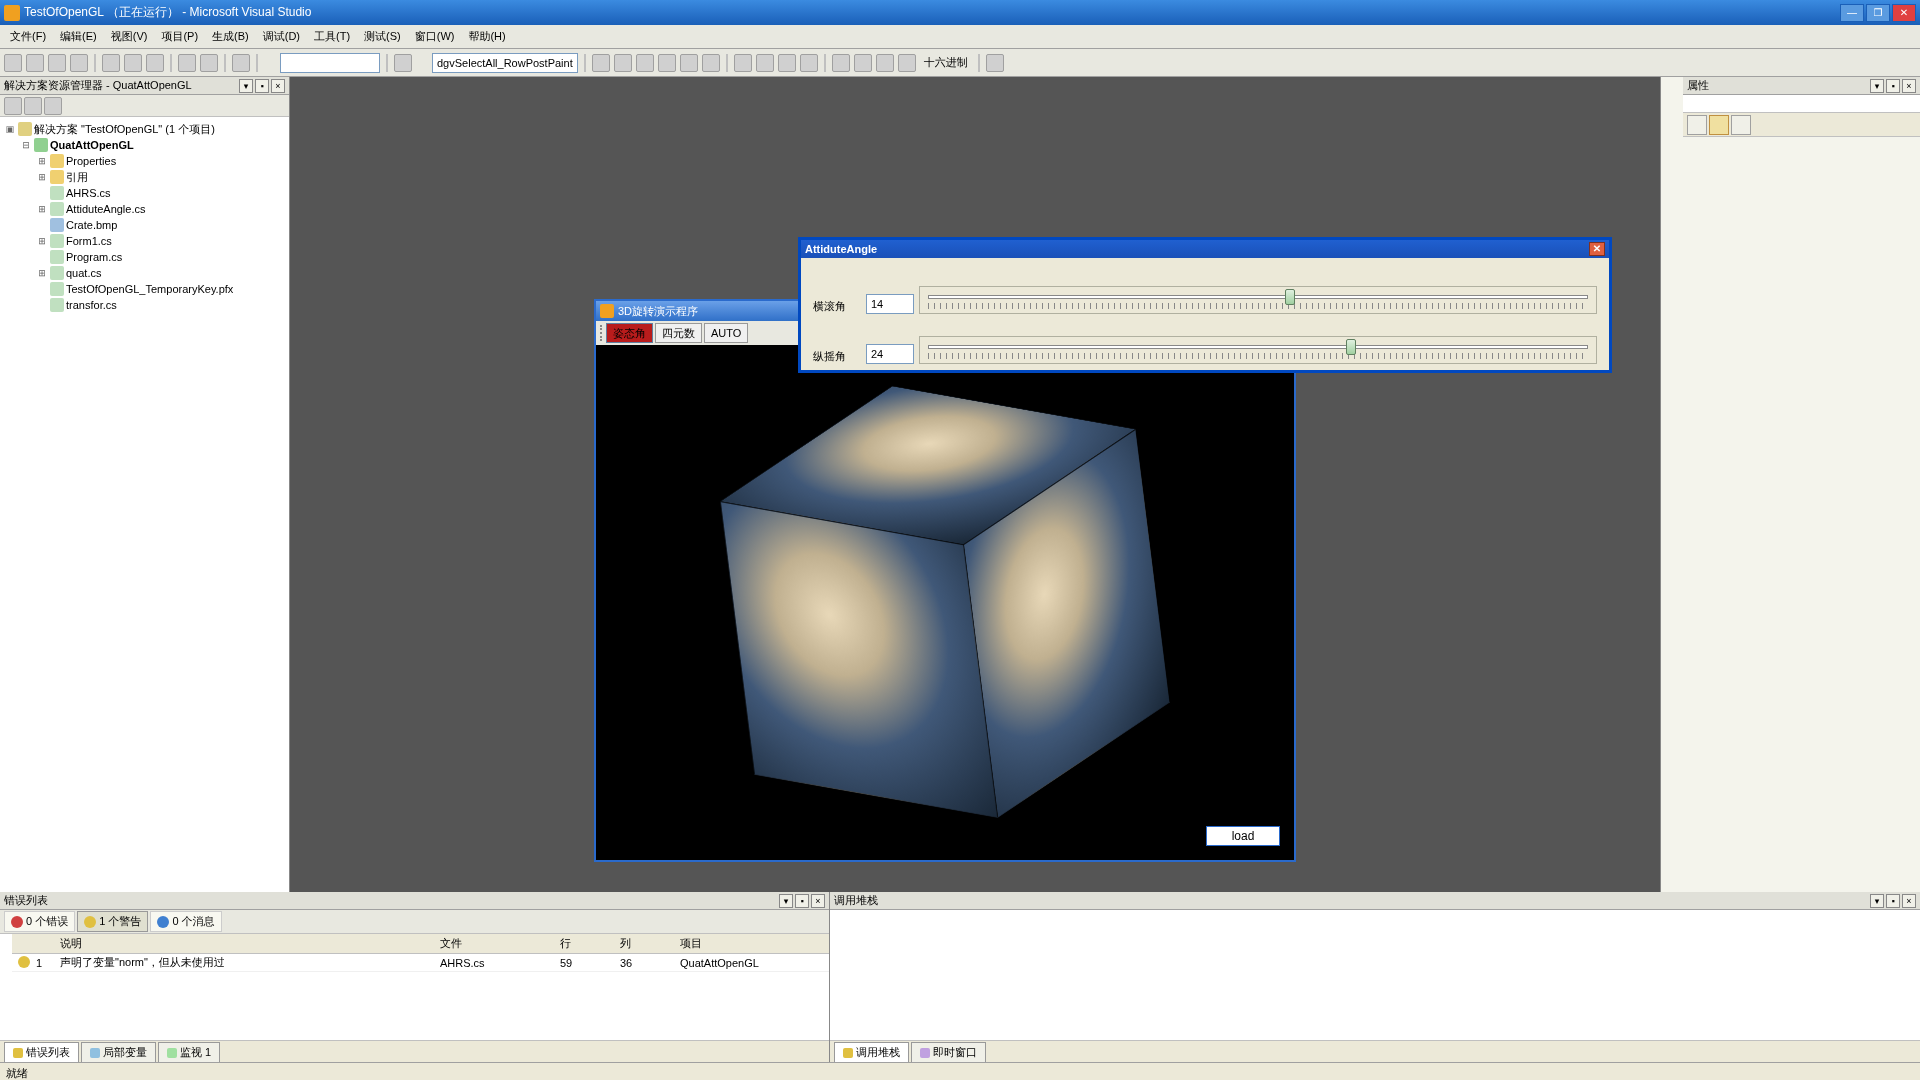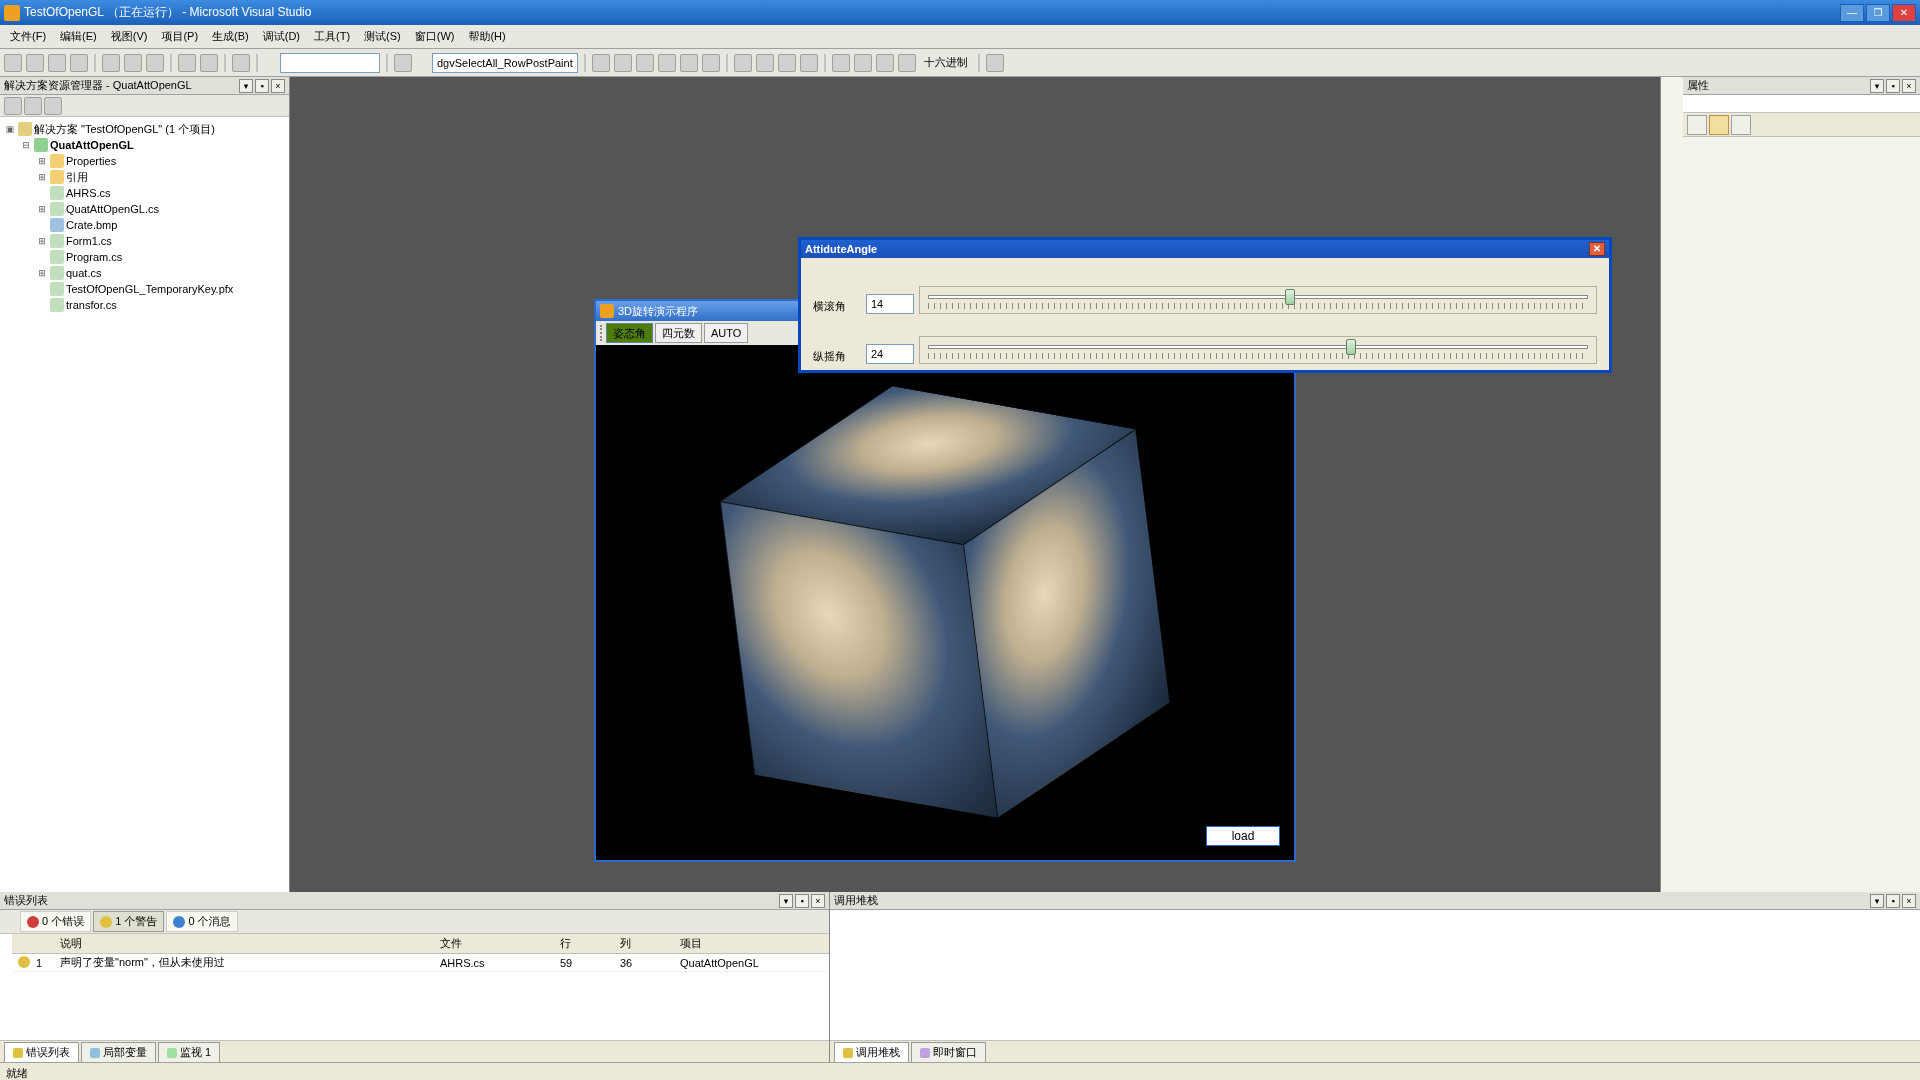--- a/index.html
+++ b/index.html
@@ -48,21 +48,21 @@
 
 
 .center { flex: 1; background: #555; position: relative; }
 
 
 .viewer-win { position: absolute; left: 304px; top: 222px; width: 702px; height: 563px; border: 2px solid #2a6acc; background: #000; }
 .viewer-title { height: 20px; background: linear-gradient(#6aa0e8, #3070c8); color: #fff; display: flex; align-items: center; padding: 0 4px; font-size: 11px; }
 .viewer-title .icon { width: 14px; height: 14px; background: #f0a020; border-radius: 2px; margin-right: 4px; }
 .viewer-toolbar { height: 24px; background: #e8e8e0; display: flex; align-items: center; padding: 0 4px; gap: 2px; }
 .vbtn { height: 20px; padding: 0 6px; border: 1px solid #999; background: #f0f0f0; font-size: 11px; display:flex; align-items:center; gap:2px;}
-.vbtn.active { background: #4d7c0f; border-color: #6080a0; }
+.vbtn.active { background: #b91c1c; border-color: #6080a0; }
 .viewer-canvas { position: absolute; left: 2px; right: 2px; bottom: 2px; top: 44px; background: #000; overflow: hidden; }
 .cube-wrap { position: absolute; left: 50%; top: 50%; width: 300px; height: 300px; transform: translate(-50%, -50%) perspective(800px); }
 .cube { width: 100%; height: 100%; position: relative; transform-style: preserve-3d; transform: rotateX(-28deg) rotateY(-35deg) rotateZ(-8deg); }
 .face { position: absolute; width: 300px; height: 300px; background: radial-gradient(circle at 40% 35%, #e8d8b8 0%, #c0b090 25%, #405878 55%, #1a2838 100%); border: 1px solid rgba(0,0,0,.5); }
 .face.front { transform: translateZ(150px); }
 .face.right { transform: rotateY(90deg) translateZ(150px); }
 .face.top   { transform: rotateX(90deg) translateZ(150px); }
 .load-btn { position: absolute; right: 12px; bottom: 12px; width: 74px; height: 20px; background: #fff; border: 1px solid #2a6acc; font-size: 12px; }
 
 
@@ -82,21 +82,21 @@
 
 .props-panel { width: 260px; background: #f4f4ec; border-left: 1px solid #888; display: flex; flex-direction: column; padding-left: 22px; }
 .props-toolbar { height: 24px; border-bottom: 1px solid #c0c0c0; display: flex; align-items: center; padding: 0 4px; gap: 2px; background:#ece9d8; }
 .props-toolbar .pbtn2 { width: 20px; height: 20px; border: 1px solid #a0a0a0; background: #f0f0e8; }
 .props-toolbar .pbtn2.active { background:#f0e0a0; border-color:#c09040; }
 .props-body { flex: 1; background: #f4f4ec; }
 
 
 .bottom { display: flex; height: 170px; }
 .err-panel { width: 830px; display: flex; flex-direction: column; border-right: 1px solid #888; background: #fff; }
-.err-filter { height: 24px; background: #e8e8e0; border-bottom: 1px solid #c0c0c0; display: flex; align-items: center; padding: 0 20px; gap: 2px; }
+.err-filter { height: 24px; background: #e8e8e0; border-bottom: 1px solid #c0c0c0; display: flex; align-items: center; padding: 0 4px; gap: 2px; }
 .err-chip { display: flex; align-items: center; gap: 3px; padding: 2px 6px; border: 1px solid #ccc; background: #f8f8f0; font-size: 11px; }
 .err-chip.active { background: #e0e0d0; border-color: #999; }
 .chip-ic { width: 12px; height: 12px; border-radius: 50%; }
 .chip-ic.e { background: #d04040; }
 .chip-ic.w { background: #e0c040; }
 .chip-ic.i { background: #4080d0; }
 .err-table { flex: 1; overflow: auto; margin-left: 12px; }
 .err-head { display: flex; background: #ece9d8; border-bottom: 1px solid #c0c0c0; height: 20px; align-items: center; font-size: 11px; }
 .err-row { display: flex; height: 18px; align-items: center; font-size: 11px; border-bottom: 1px solid #f0f0f0; }
 .c-ic { width: 24px; text-align:center; }
@@ -241,21 +241,21 @@
             <span class="ind"></span>
             <span class="tree-toggle">&nbsp;</span>
             <span class="tree-icon file"></span>
             <span class="tree-label">AHRS.cs</span>
           </div>
           <div class="tree-node">
             <span class="ind"></span>
             <span class="ind"></span>
             <span class="tree-toggle">⊞</span>
             <span class="tree-icon file"></span>
-            <span class="tree-label">QuatAttOpenGL.cs</span>
+            <span class="tree-label">AttiduteAngle.cs</span>
           </div>
           <div class="tree-node">
             <span class="ind"></span>
             <span class="ind"></span>
             <span class="tree-toggle">&nbsp;</span>
             <span class="tree-icon bmp"></span>
             <span class="tree-label">Crate.bmp</span>
           </div>
           <div class="tree-node">
             <span class="ind"></span>

